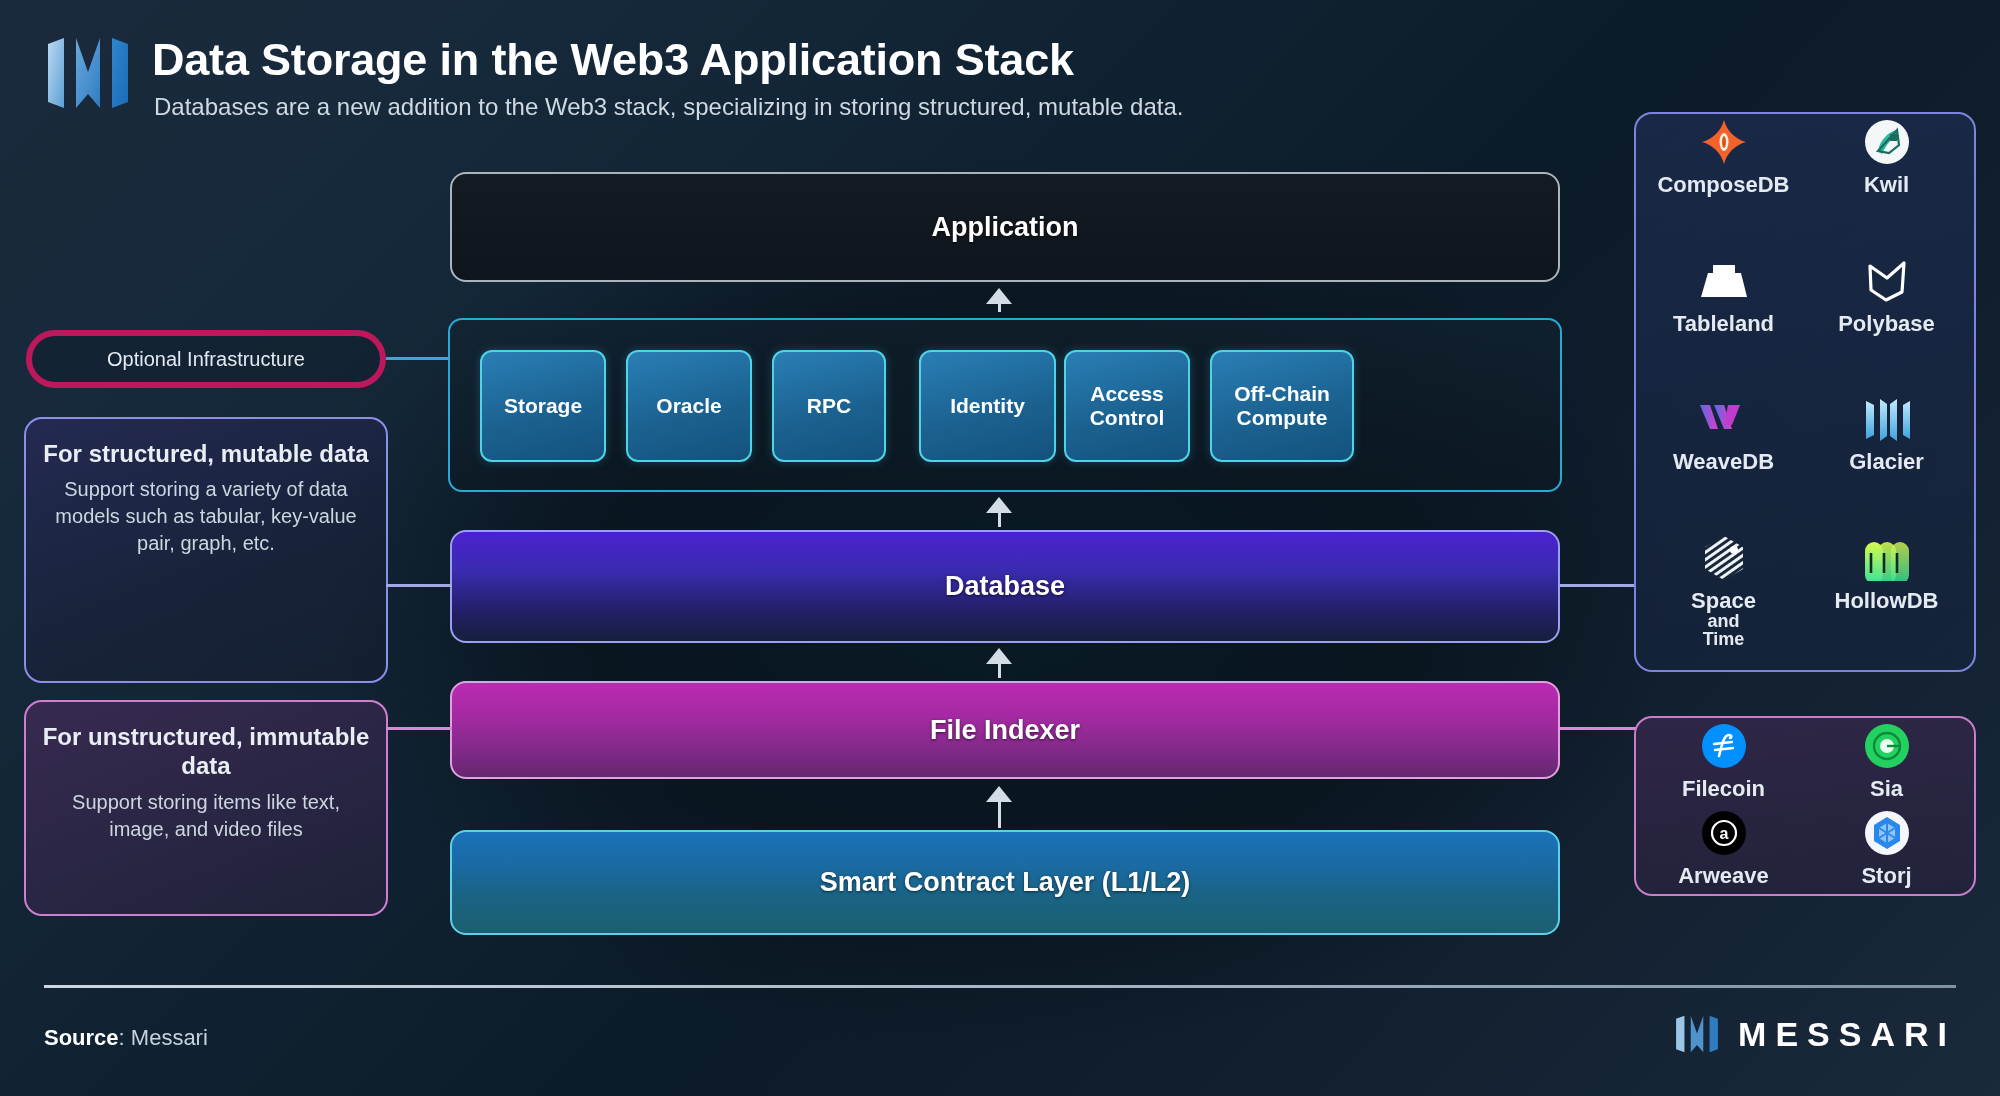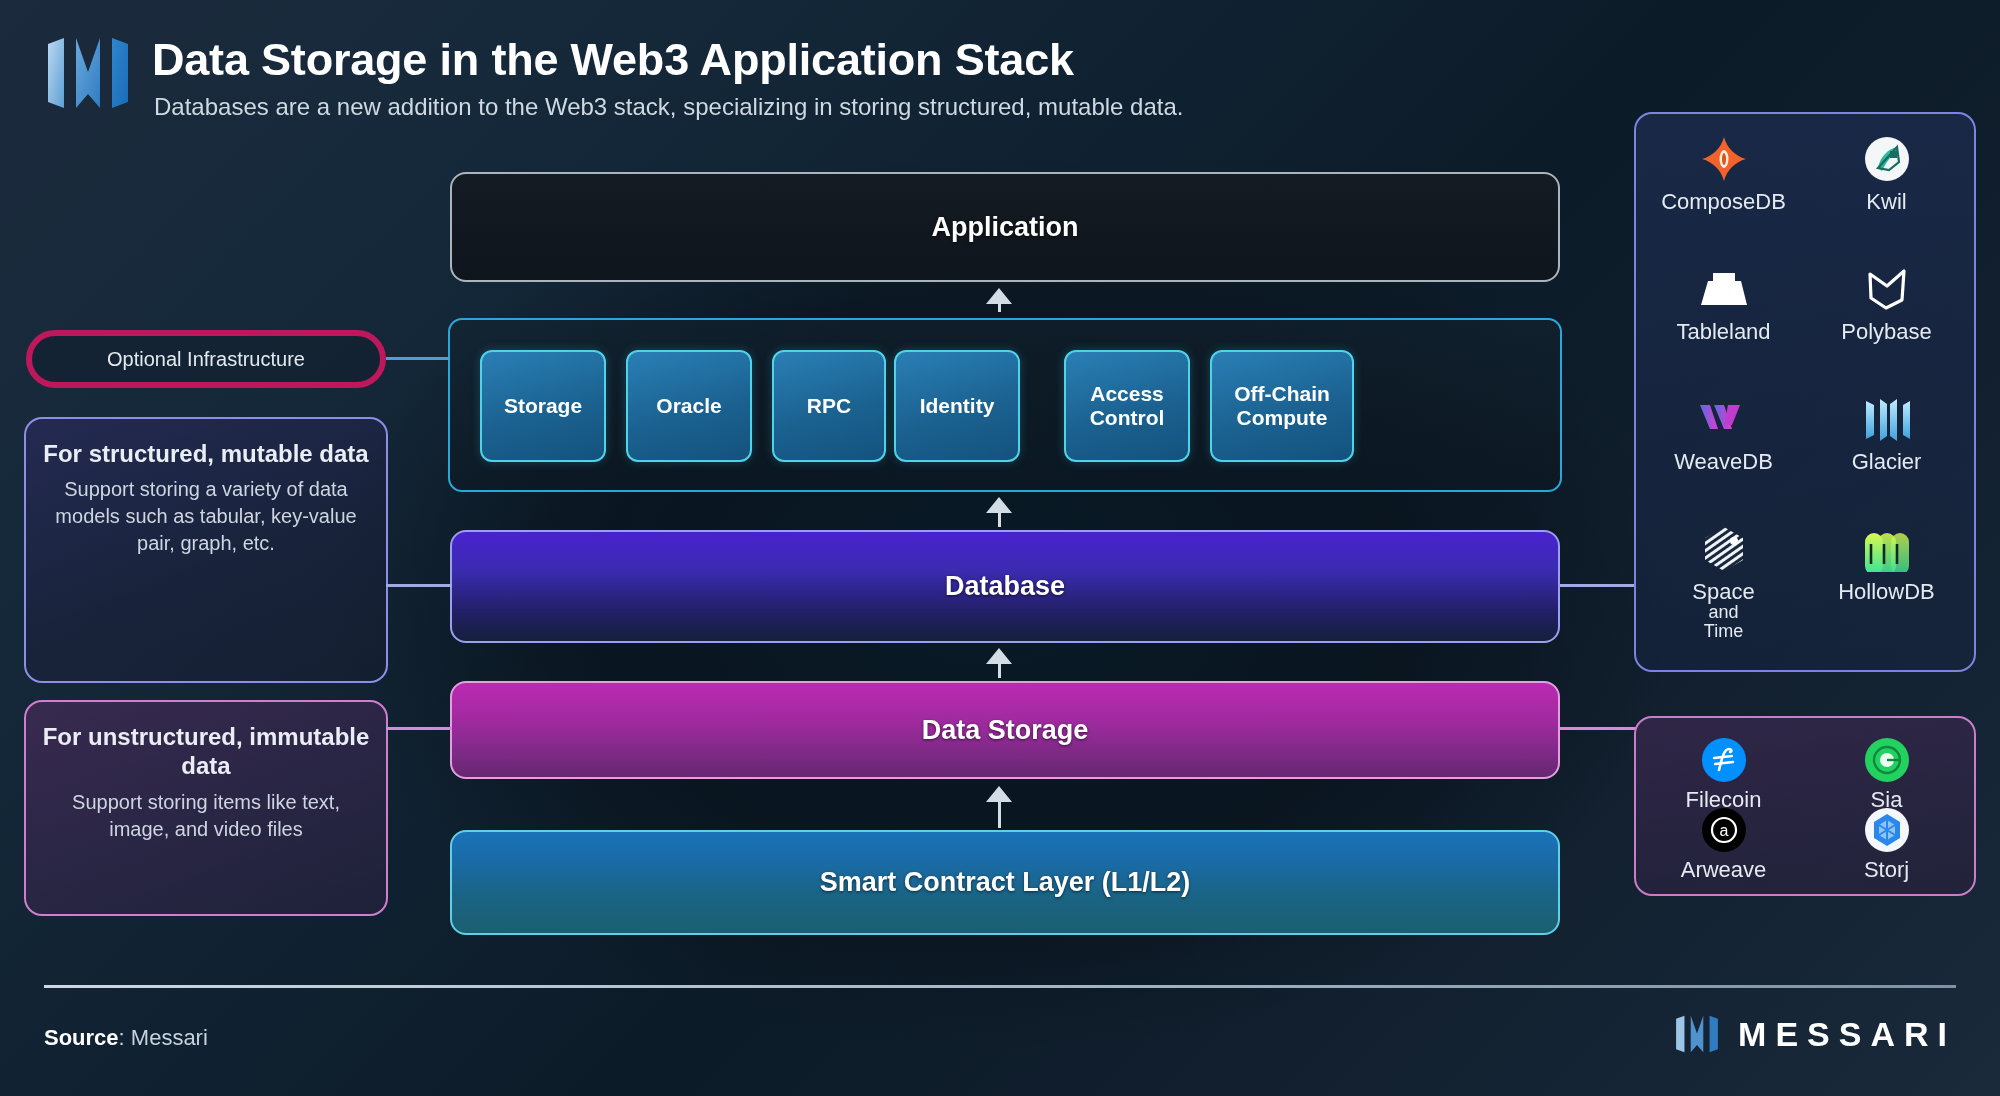--- a/index.html
+++ b/index.html
@@ -111,21 +111,21 @@
   #panel-db {
     left:1634px; top:112px; width:342px; height:560px;
     border:2px solid #7d84e0;
     background: linear-gradient(170deg, rgba(32,48,88,.62) 0%, rgba(26,40,74,.55) 60%, rgba(22,36,64,.5) 100%);
   }
   #panel-storage {
     left:1634px; top:716px; width:342px; height:180px;
     border:2px solid #c87ec8;
     background: linear-gradient(170deg, rgba(66,42,86,.62) 0%, rgba(52,36,72,.55) 60%, rgba(44,32,60,.5) 100%);
   }
-  .logo-grid { display:flex; flex-wrap:wrap; width:100%; height:100%; padding:18px 6px; }
+  .logo-grid { display:flex; flex-wrap:wrap; width:100%; height:100%; padding:1px 6px;font-weight:bold; }
   .logo-cell {
     width:50%; display:flex; flex-direction:column;
     align-items:center; justify-content:flex-start;
   }
   #panel-db .logo-cell { height:25%; }
   #panel-storage .logo-cell { height:50%; }
   .logo-art { height:54px; display:flex; align-items:center; justify-content:center; }
   .logo-name {
     font-size:22px; color:#e4eaf1; text-align:center;
     line-height:1.05; margin-top:4px;
@@ -198,21 +198,21 @@
 <div id="optional-wrap">
   <div class="opt-chip" style="left:30px; width:126px;">
       <span>Storage</span>
     </div>
   <div class="opt-chip" style="left:176px; width:126px;">
       <span>Oracle</span>
     </div>
   <div class="opt-chip" style="left:322px; width:114px;">
       <span>RPC</span>
     </div>
-  <div class="opt-chip" style="left:444px; width:126px;">
+  <div class="opt-chip" style="left:469px; width:137px;">
       <span>Identity</span>
     </div>
   <div class="opt-chip" style="left:614px; width:126px;">
       <span>Access Control</span>
     </div>
   <div class="opt-chip" style="left:760px; width:144px;">
       <span>Off-Chain Compute</span>
     </div>
 </div>
 
@@ -224,21 +224,21 @@
 <div class="layer" id="layer-database">
   <span>Database</span>
 </div>
 
 <div class="arrow" style="left:986px; top:648px; height:30px;">
   <div class="shaft"></div>
     <div class="head"></div>
 </div>
 
 <div class="layer" id="layer-filestorage">
-  <span>Data Storage</span>
+  <span>File Indexer</span>
 </div>
 
 <div class="arrow" style="left:986px; top:786px; height:42px;">
   <div class="shaft"></div>
     <div class="head"></div>
 </div>
 
 <div class="layer" id="layer-smartcontract">
   <span>Smart Contract Layer (L1/L2)</span>
 </div>

